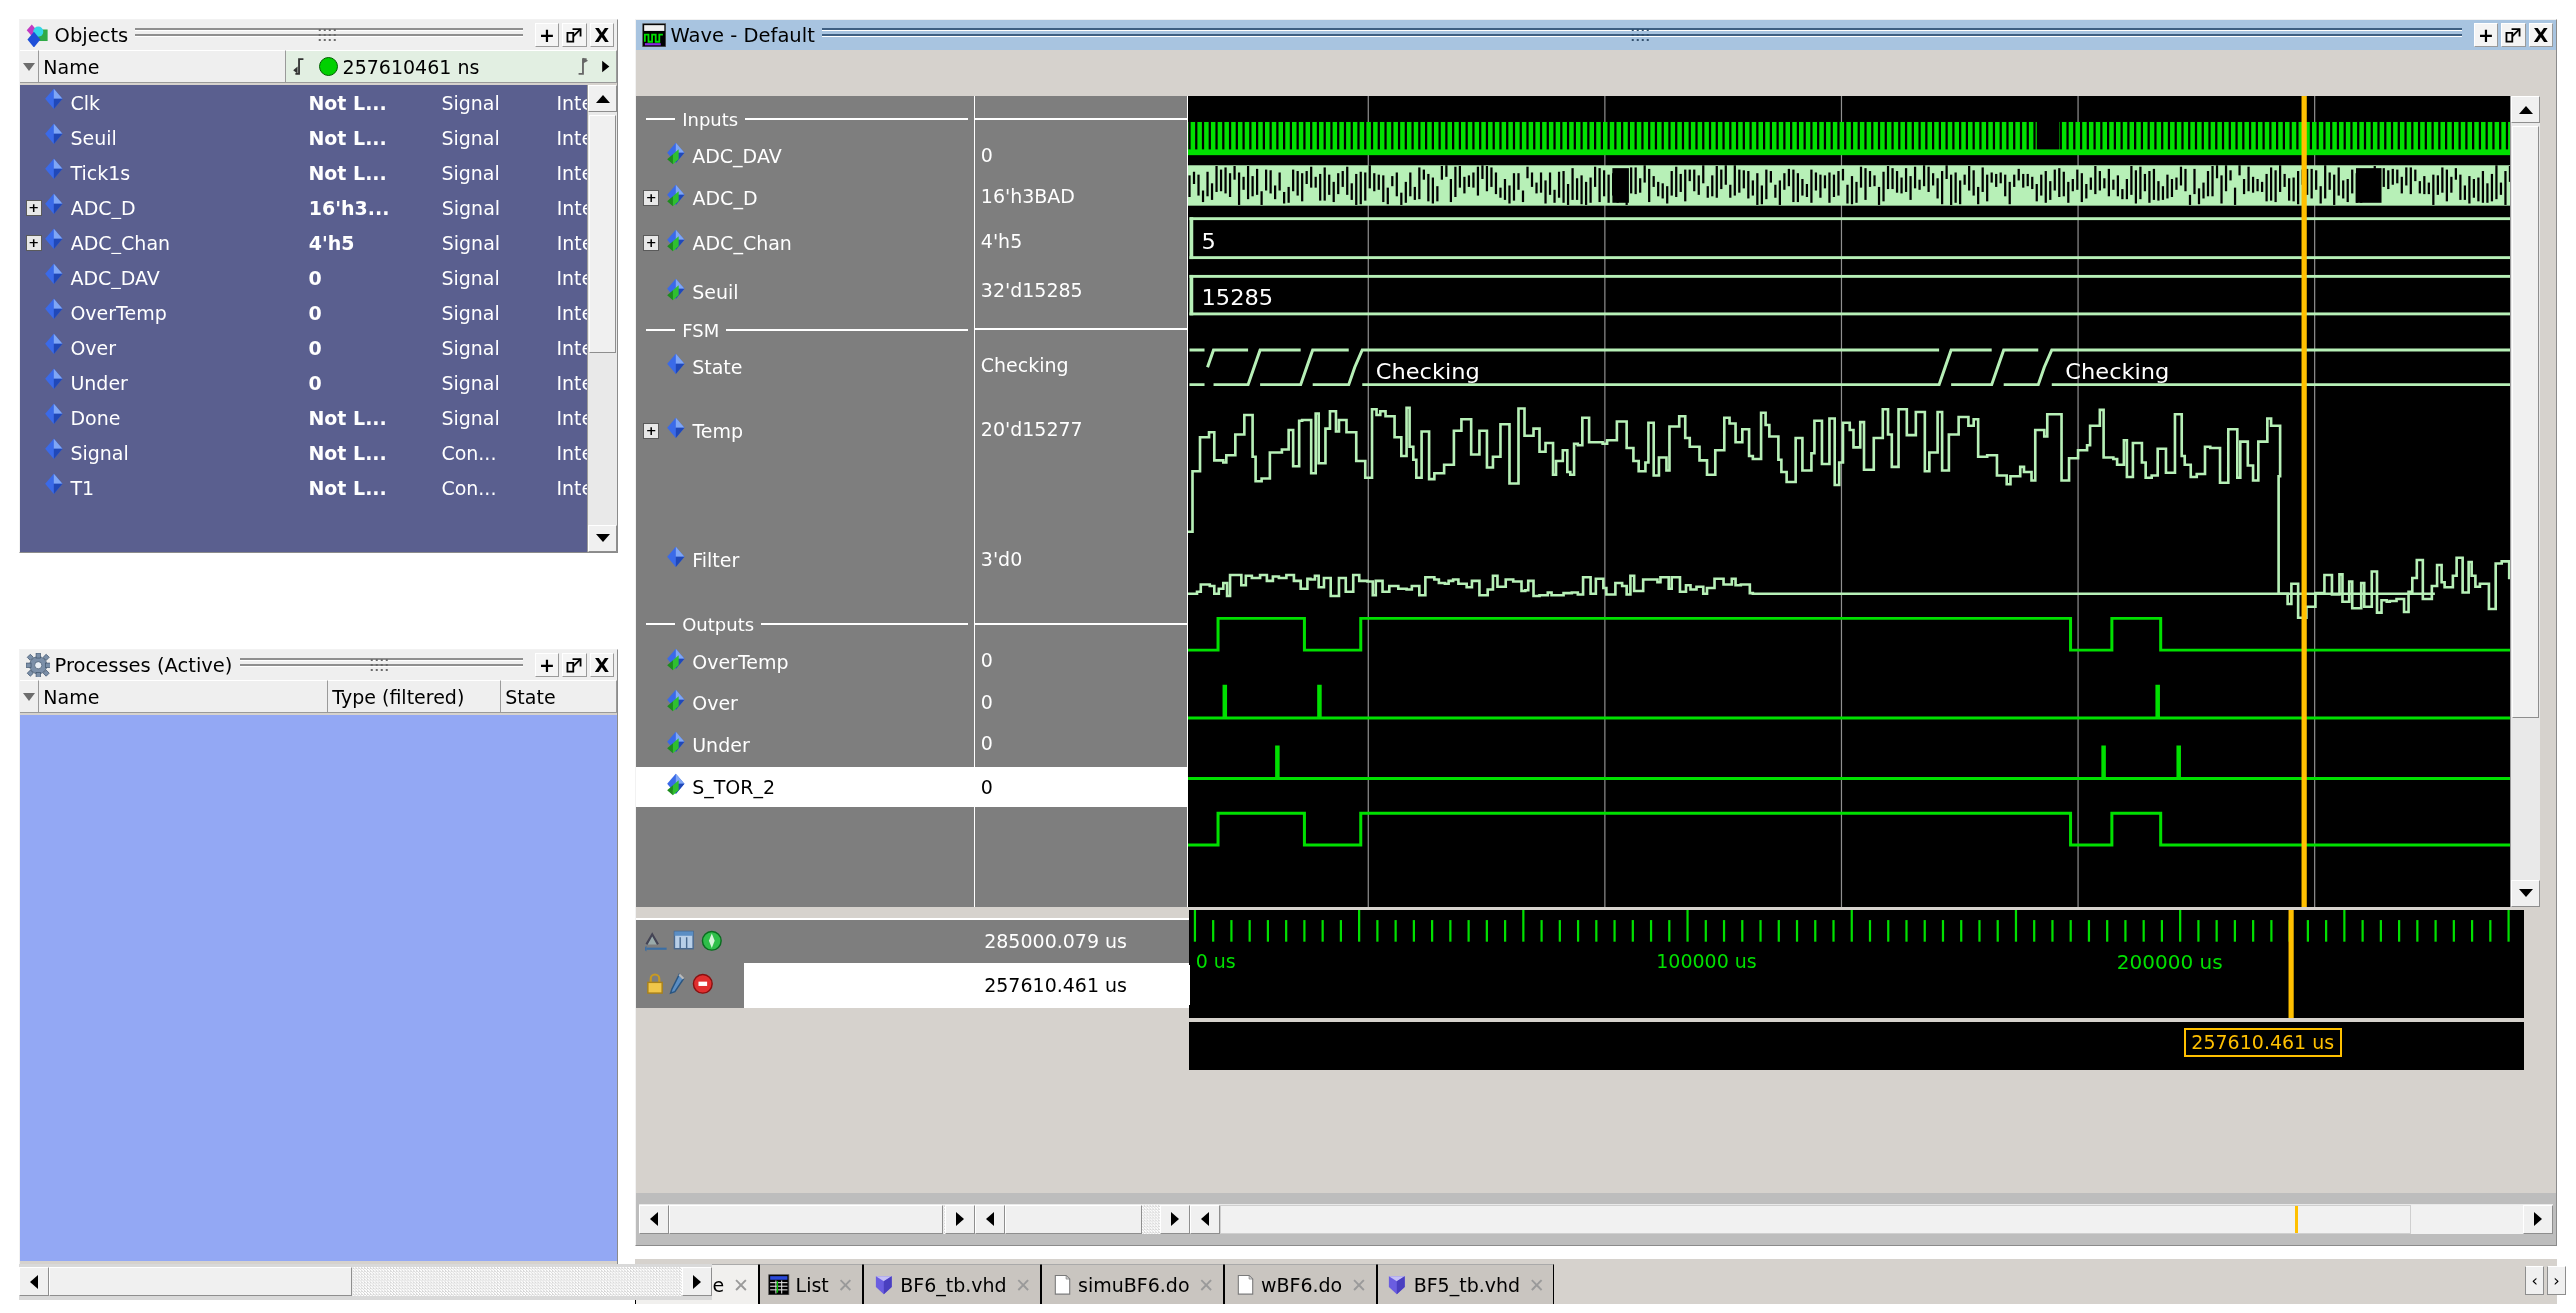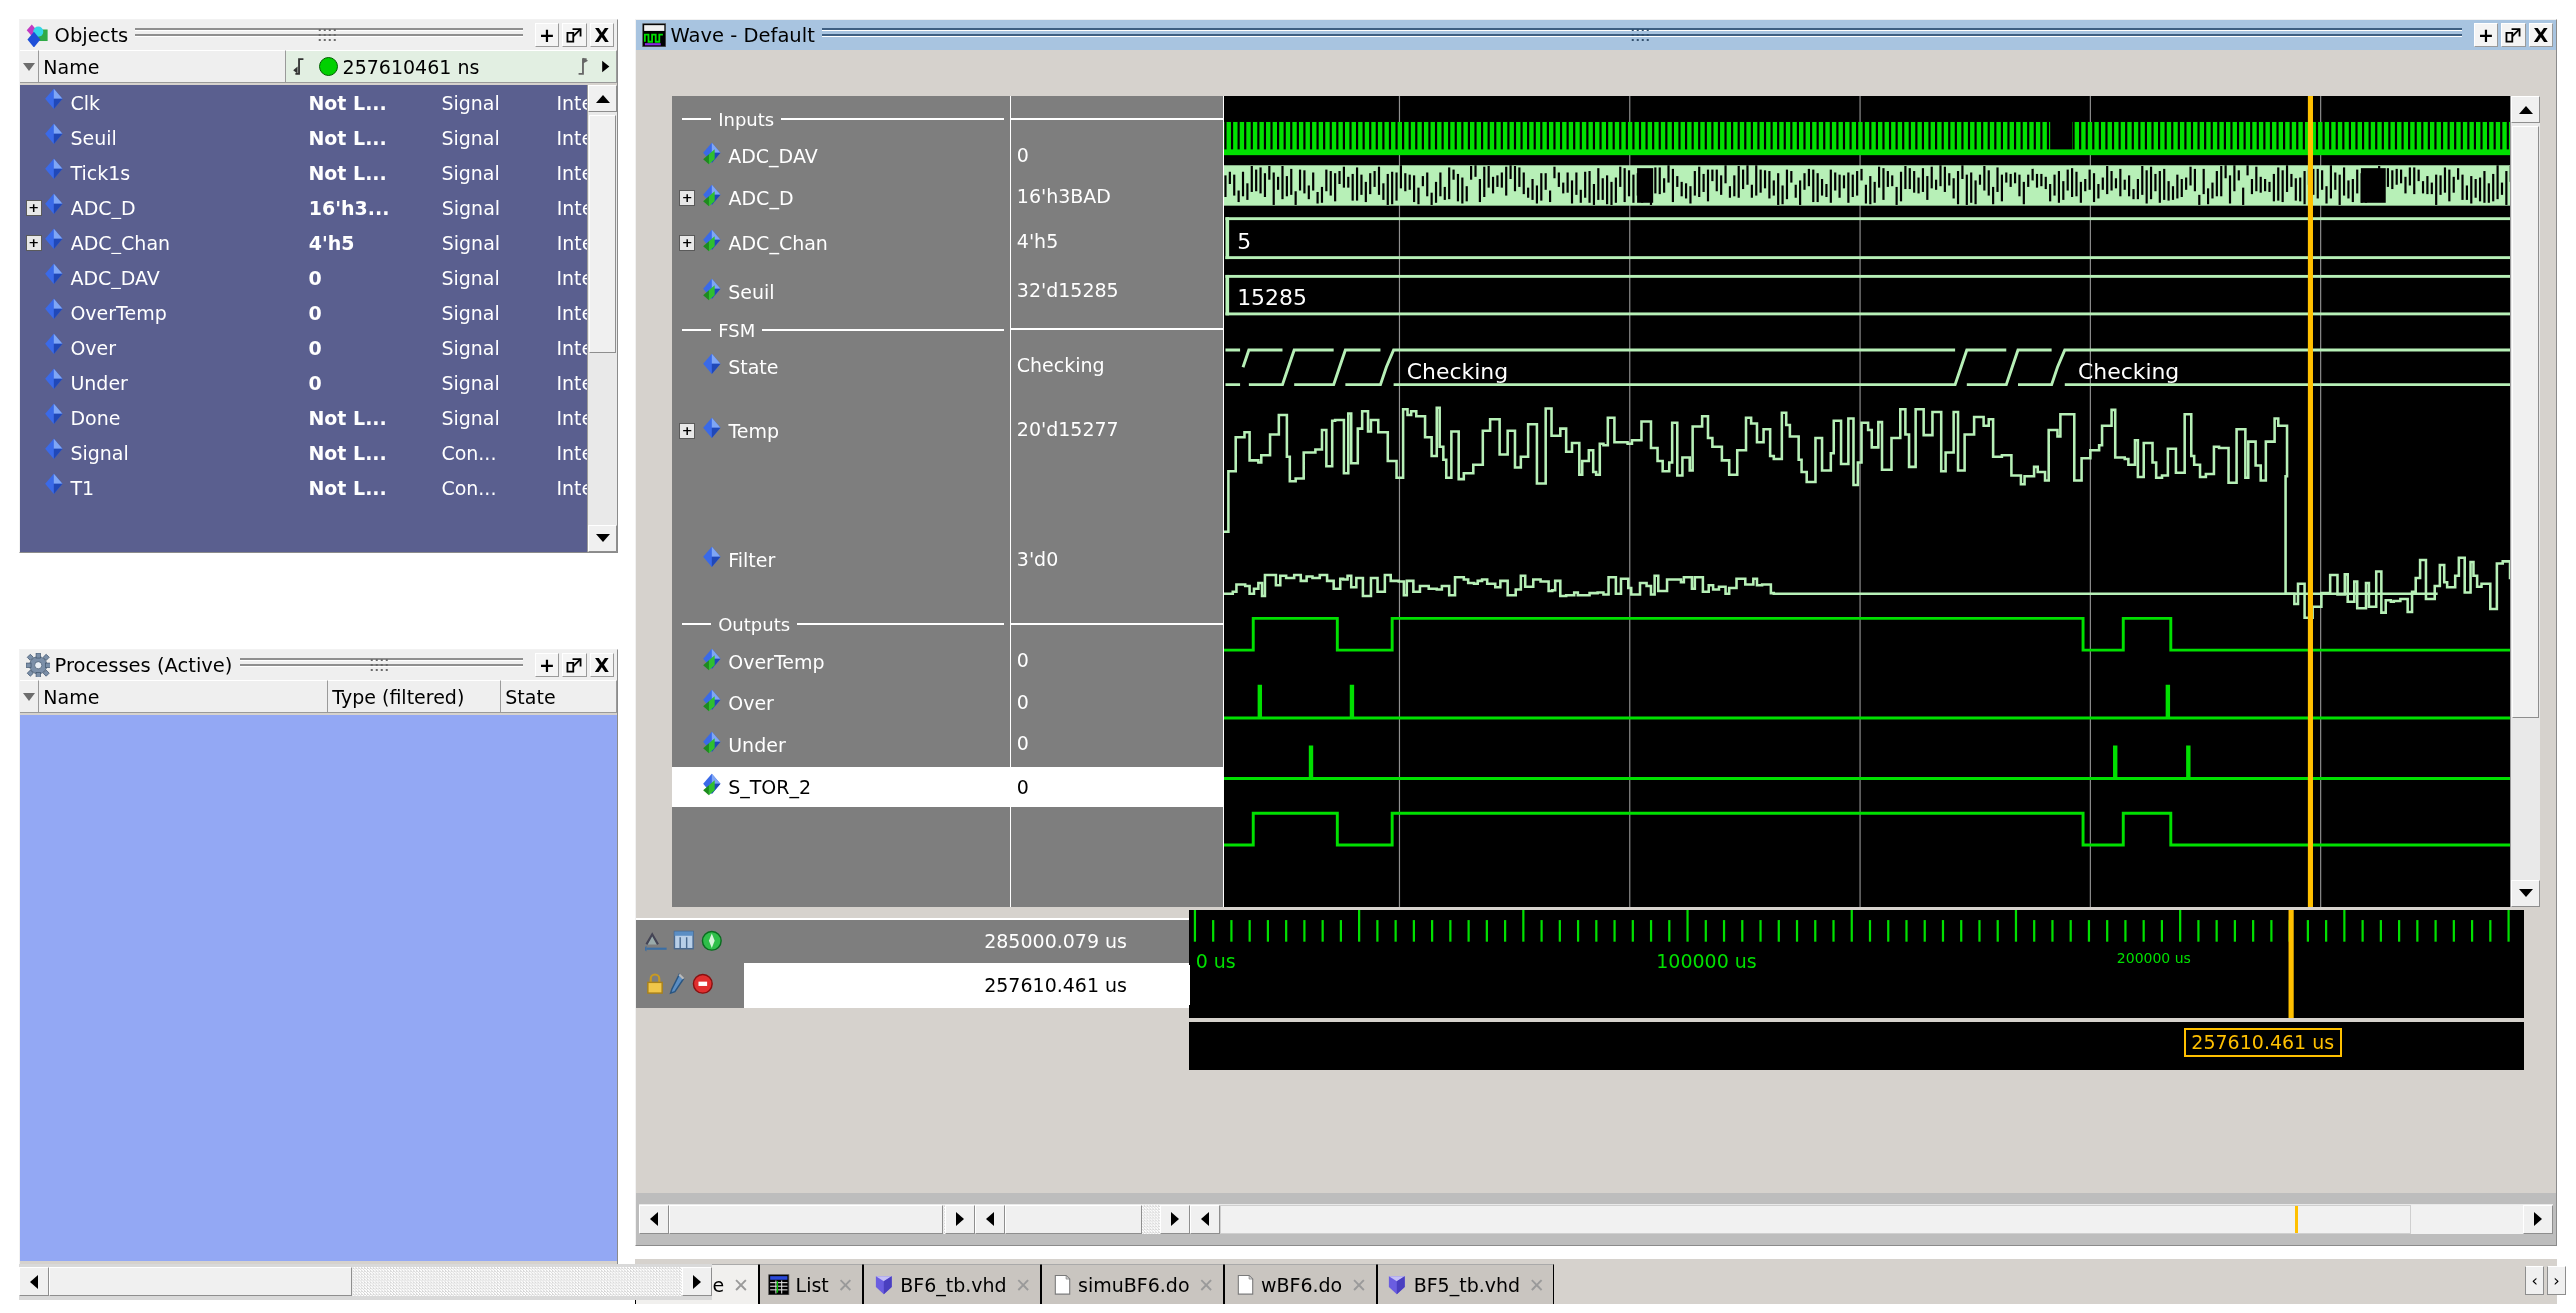--- a/index.html
+++ b/index.html
@@ -86,21 +86,21 @@
   .arrowD { border-top:8.7px solid #000; }
 
   
   .wv-hdr { display:flex; height:45px; background:#7e7e7e; border-bottom:1.4px solid #ffffff; }
   .wv-hdr .nm { flex:0 0 339px; border-right:1.4px solid #ffffff; position:relative; }
   .wv-hdr .vl { flex:0 0 213px; border-right:1.4px solid #ffffff; display:flex;
                 align-items:center; justify-content:flex-end; padding-right:5.8px;
                 font-size:19px; color:#ffffff; }
   .wv-hdr .wf { flex:1 1 auto; background:#000; }
 
-  .wv-body { position:absolute; left:0; right:16px; display:flex; overflow:hidden;padding-left:36px; }
+  .wv-body { position:absolute; left:0; right:16px; display:flex; overflow:hidden; }
   .wv-names { flex:0 0 339px; background:#7e7e7e; position:relative;
               border-right:1.4px solid #ffffff; }
   .wv-vals  { flex:0 0 213px; background:#7e7e7e; position:relative;
               border-right:1.4px solid #ffffff; }
   .wv-wave  { flex:1 1 auto; background:#000000; position:relative; }
 
   .sigrow { position:absolute; left:0; right:0; display:flex; align-items:center;
             font-size:19px; color:#ffffff; white-space:nowrap; }
   .sigrow .exp2 { width:19px; flex:0 0 19px; margin-left:5.8px; display:flex;
                   align-items:center; justify-content:center; }
@@ -1302,21 +1302,21 @@
             <line x1="1680.8" y1="14" x2="1680.8" y2="44"></line>
             <line x1="1705.4" y1="14" x2="1705.4" y2="44"></line>
             <line x1="1730.0" y1="14" x2="1730.0" y2="44"></line>
             <line x1="1754.6" y1="14" x2="1754.6" y2="44"></line>
             <line x1="1779.2" y1="0" x2="1779.2" y2="44"></line>
           </g>
         <line x1="1486" y1="0" x2="1486" y2="150" stroke="#ffc000" stroke-width="7"></line>
       </svg>
       <span style="position:absolute;left:0.5%;top:40px;color:#00e000;font-size:19px;">0 us</span>
       <span style="position:absolute;left:35%;top:40px;color:#00e000;font-size:19px;">100000 us</span>
-      <span style="position:absolute;left:69.5%;top:40px;color:#00e000;font-size:14px;">200000 us</span>
+      <span style="position:absolute;left:69.5%;top:40px;color:#00e000;font-size:20px;">200000 us</span>
     </div>
 
     <div style="position:absolute; left:553px; right:32px; top:1002px; height:48px; background:#000;">
       <span style="position:absolute; left:74.5%; top:5.8px; border:2.2px solid #ffc000; color:#ffc000;
                    font-size:19px; padding:1.4px 5.8px; background:#000; white-space:nowrap;">257610.461 us</span>
     </div>
 
     <div style="position:absolute; left:0; top:898px; width:553px; height:45px; background:#7e7e7e;
                 border-top:2.2px solid #ffffff;">
       <div class="nowpanel" style="height:45px;">

